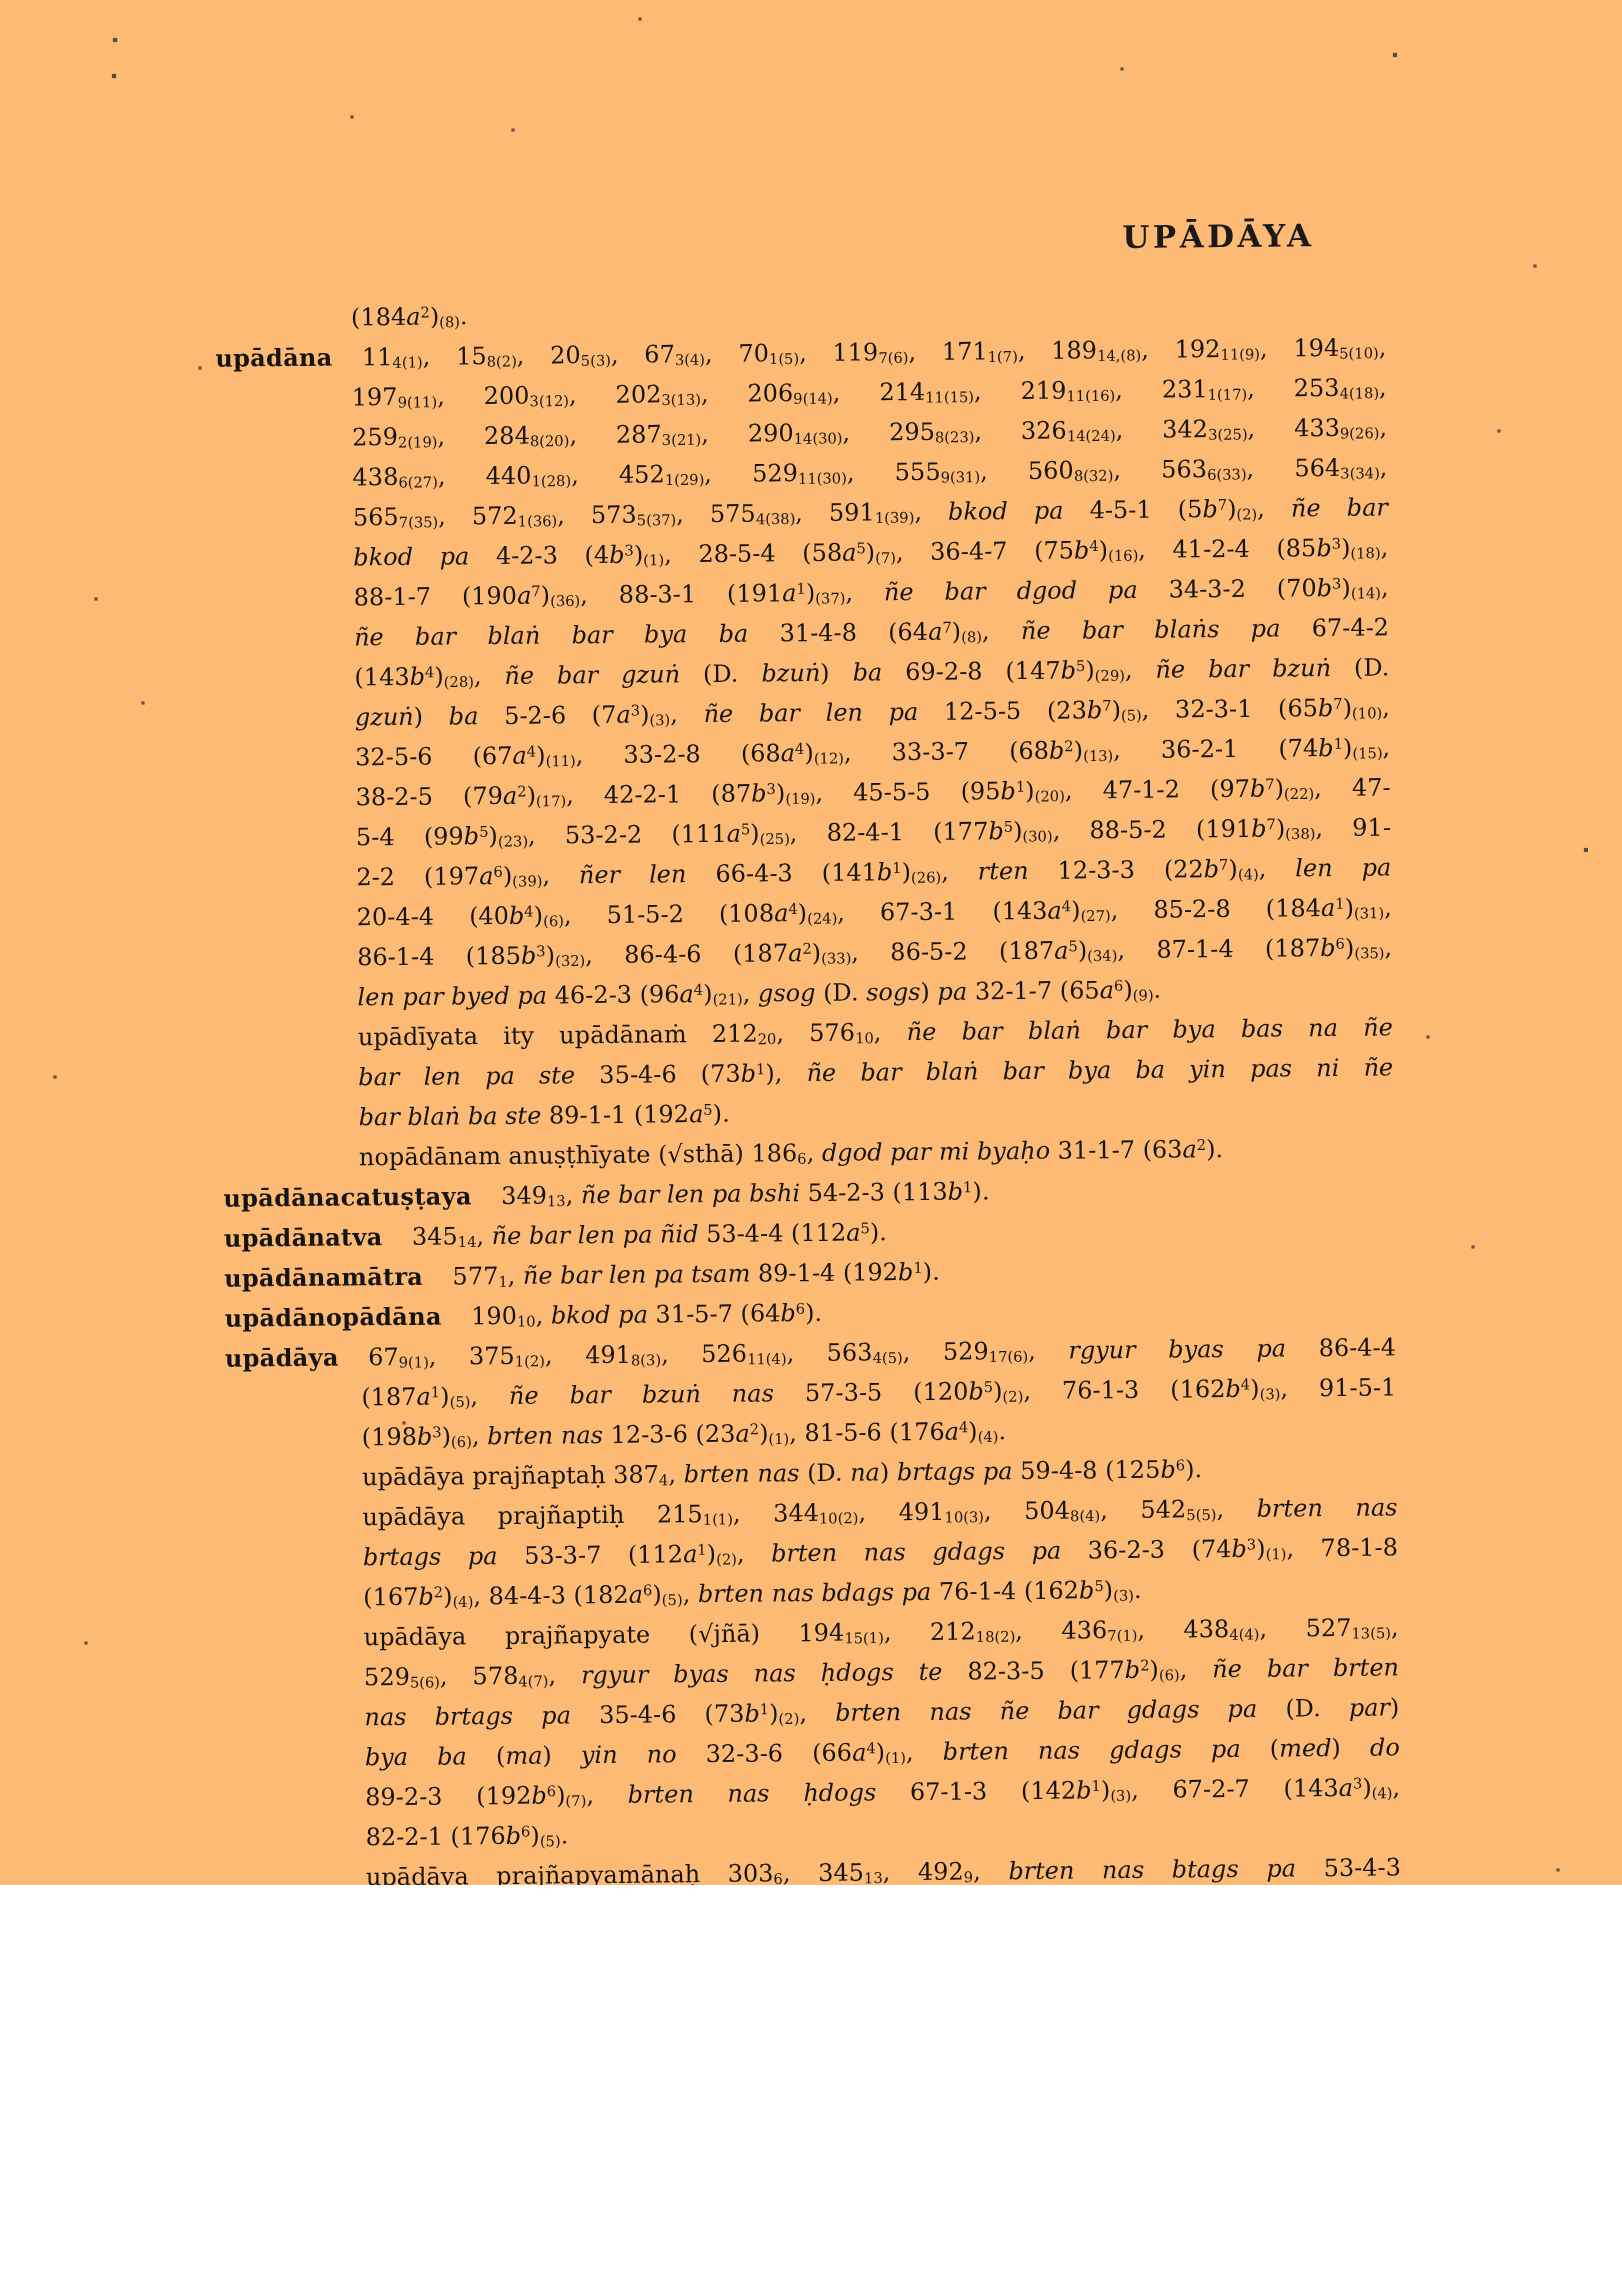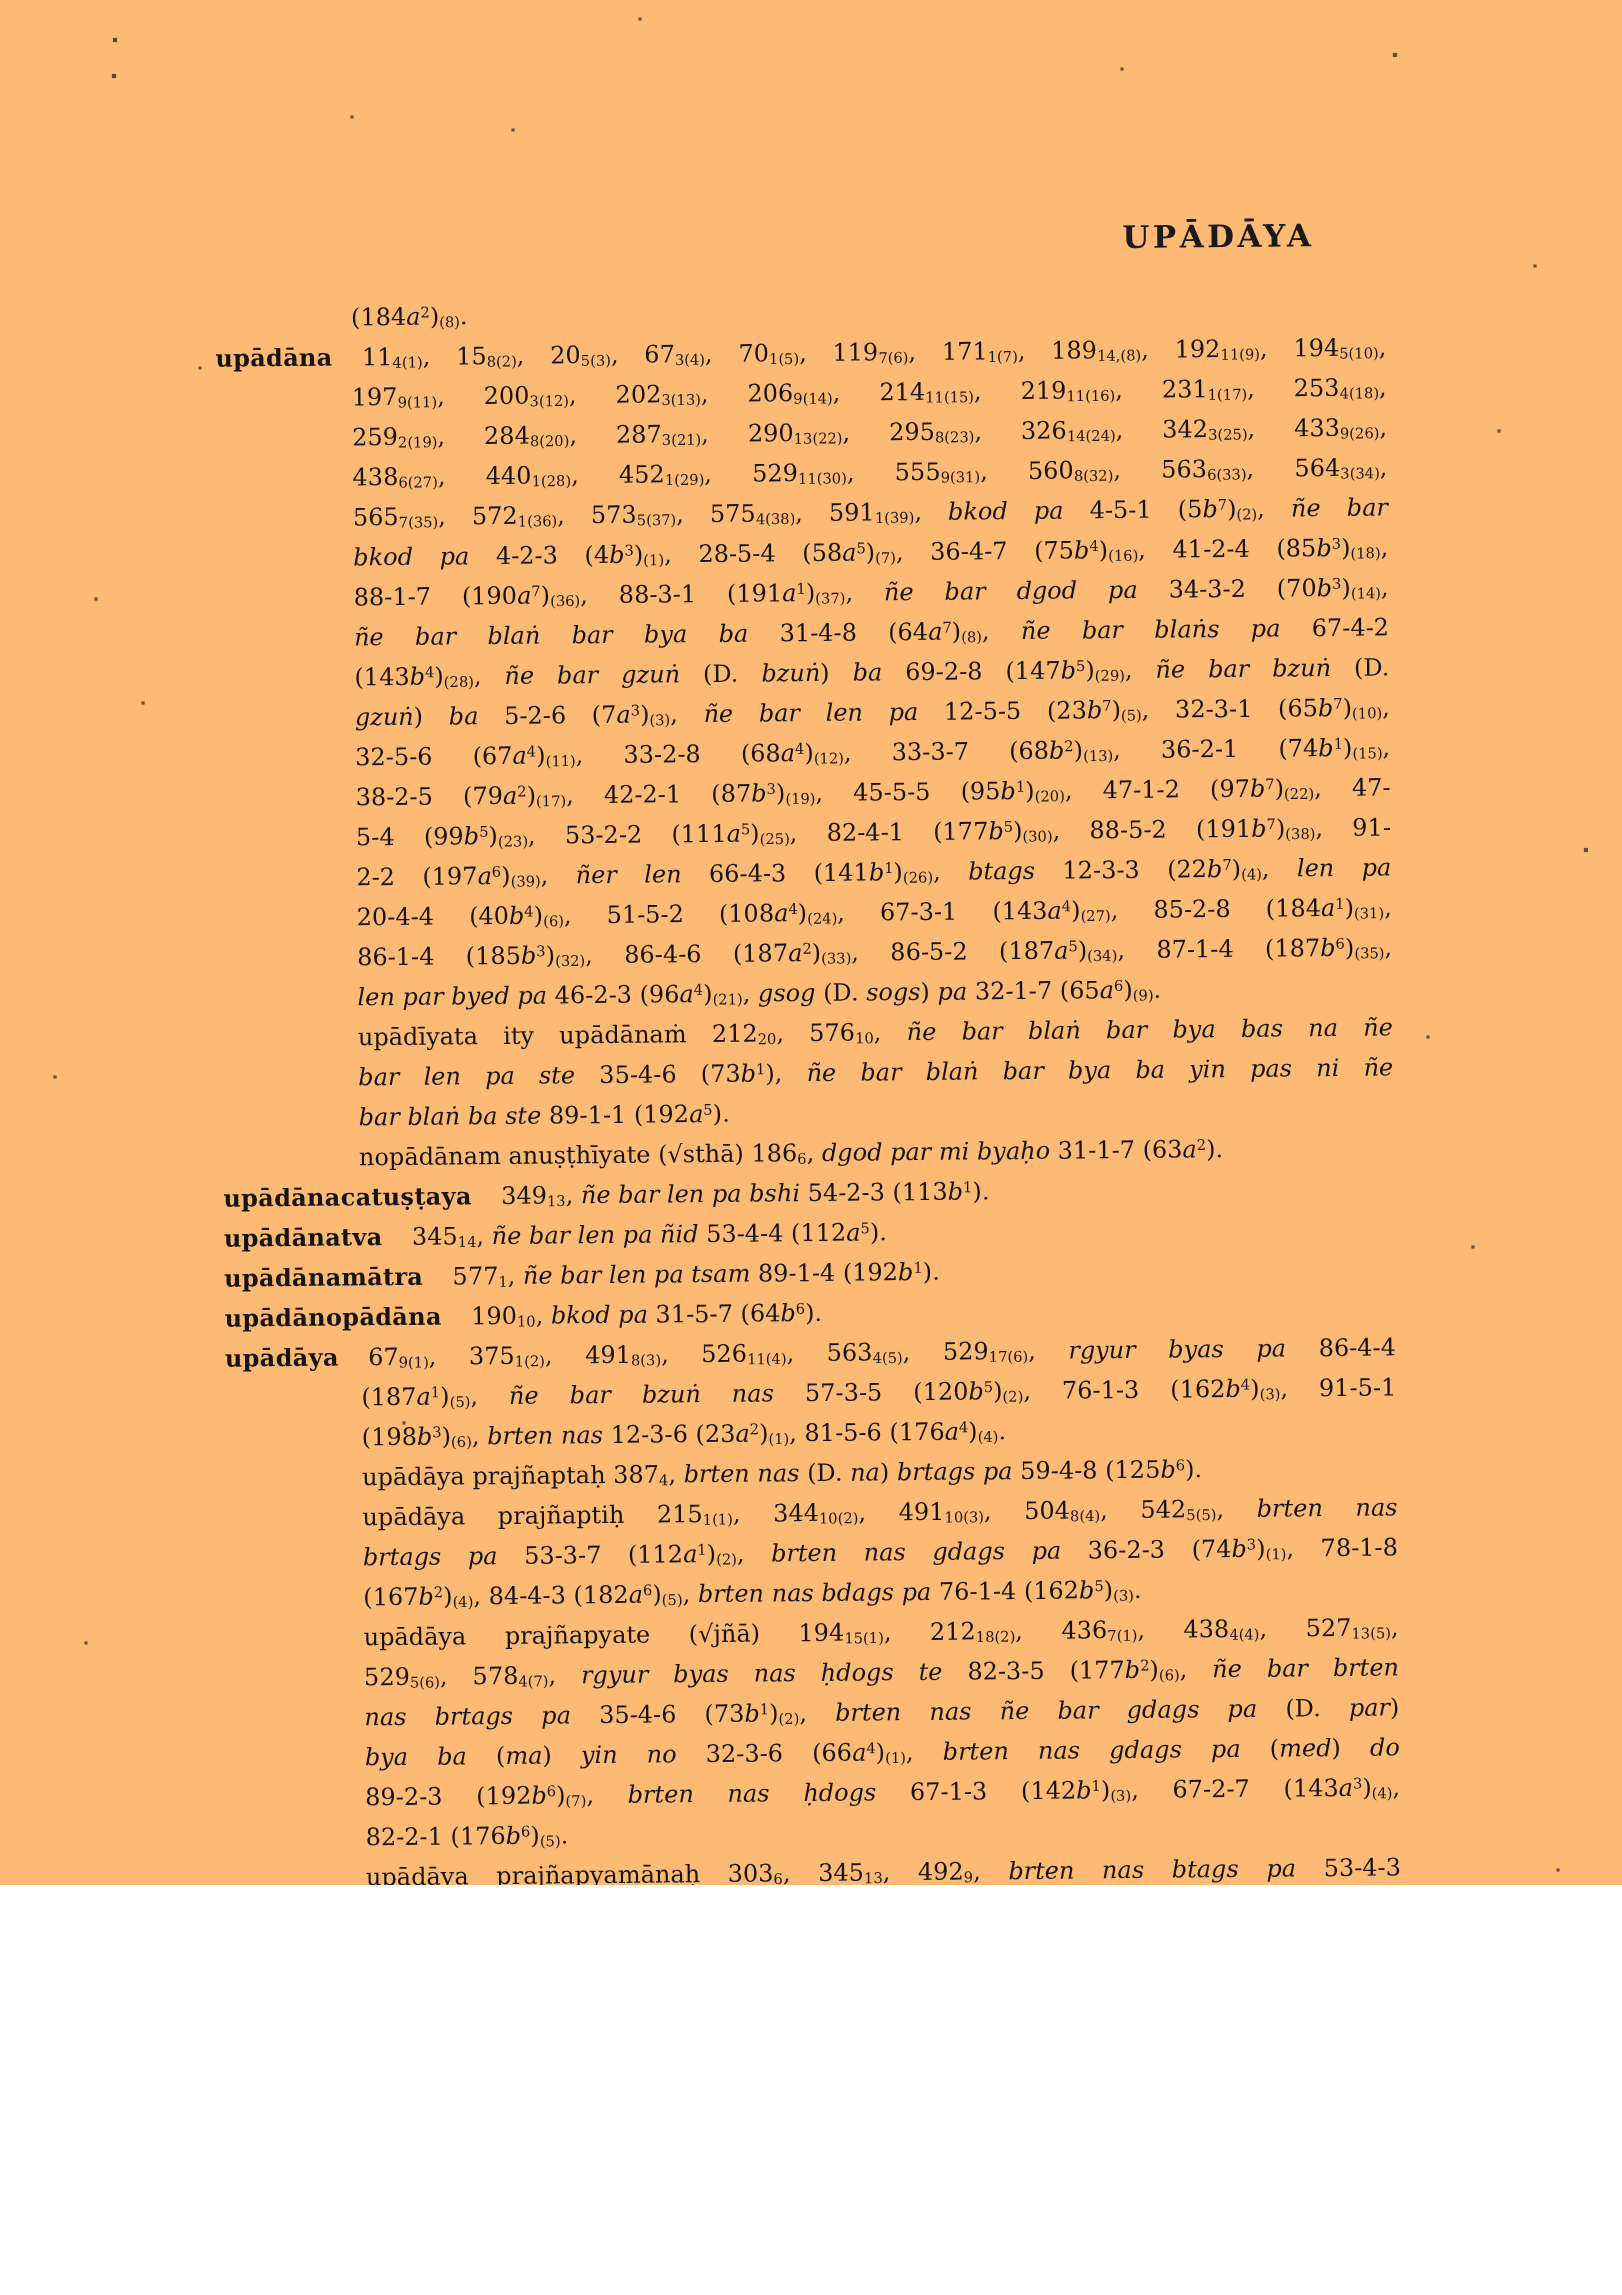--- a/index.html
+++ b/index.html
@@ -86,32 +86,32 @@
   <div class="scan">
     <div class="running-head">UPĀDĀYA</div>
 
     <div class="text-block">
         <div class="para">
           <div class="line left">(184<i>a</i><sup>2</sup>)<sub>(8)</sub>.</div>
         </div>
         <div class="para">
           <div class="line just first"><span class="head">upādāna</span>11<sub>4(1)</sub>, 15<sub>8(2)</sub>, 20<sub>5(3)</sub>, 67<sub>3(4)</sub>, 70<sub>1(5)</sub>, 119<sub>7(6)</sub>, 171<sub>1(7)</sub>, 189<sub>14,(8)</sub>, 192<sub>11(9)</sub>, 194<sub>5(10)</sub>,</div>
           <div class="line just">197<sub>9(11)</sub>, 200<sub>3(12)</sub>, 202<sub>3(13)</sub>, 206<sub>9(14)</sub>, 214<sub>11(15)</sub>, 219<sub>11(16)</sub>, 231<sub>1(17)</sub>, 253<sub>4(18)</sub>,</div>
-          <div class="line just">259<sub>2(19)</sub>, 284<sub>8(20)</sub>, 287<sub>3(21)</sub>, 290<sub>13(22)</sub>, 295<sub>8(23)</sub>, 326<sub>14(24)</sub>, 342<sub>3(25)</sub>, 433<sub>9(26)</sub>,</div>
+          <div class="line just">259<sub>2(19)</sub>, 284<sub>8(20)</sub>, 287<sub>3(21)</sub>, 290<sub>14(30)</sub>, 295<sub>8(23)</sub>, 326<sub>14(24)</sub>, 342<sub>3(25)</sub>, 433<sub>9(26)</sub>,</div>
           <div class="line just">438<sub>6(27)</sub>, 440<sub>1(28)</sub>, 452<sub>1(29)</sub>, 529<sub>11(30)</sub>, 555<sub>9(31)</sub>, 560<sub>8(32)</sub>, 563<sub>6(33)</sub>, 564<sub>3(34)</sub>,</div>
           <div class="line just">565<sub>7(35)</sub>, 572<sub>1(36)</sub>, 573<sub>5(37)</sub>, 575<sub>4(38)</sub>, 591<sub>1(39)</sub>, <i>bkod pa</i> 4-5-1 (5<i>b</i><sup>7</sup>)<sub>(2)</sub>, <i>ñe bar</i></div>
           <div class="line just"><i>bkod pa</i> 4-2-3 (4<i>b</i><sup>3</sup>)<sub>(1)</sub>, 28-5-4 (58<i>a</i><sup>5</sup>)<sub>(7)</sub>, 36-4-7 (75<i>b</i><sup>4</sup>)<sub>(16)</sub>, 41-2-4 (85<i>b</i><sup>3</sup>)<sub>(18)</sub>,</div>
           <div class="line just">88-1-7 (190<i>a</i><sup>7</sup>)<sub>(36)</sub>, 88-3-1 (191<i>a</i><sup>1</sup>)<sub>(37)</sub>, <i>ñe bar dgod pa</i> 34-3-2 (70<i>b</i><sup>3</sup>)<sub>(14)</sub>,</div>
           <div class="line just"><i>ñe bar blaṅ bar bya ba</i> 31-4-8 (64<i>a</i><sup>7</sup>)<sub>(8)</sub>, <i>ñe bar blaṅs pa</i> 67-4-2</div>
           <div class="line just">(143<i>b</i><sup>4</sup>)<sub>(28)</sub>, <i>ñe bar gzuṅ</i> (D. <i>bzuṅ</i>) <i>ba</i> 69-2-8 (147<i>b</i><sup>5</sup>)<sub>(29)</sub>, <i>ñe bar bzuṅ</i> (D.</div>
           <div class="line just"><i>gzuṅ</i>) <i>ba</i> 5-2-6 (7<i>a</i><sup>3</sup>)<sub>(3)</sub>, <i>ñe bar len pa</i> 12-5-5 (23<i>b</i><sup>7</sup>)<sub>(5)</sub>, 32-3-1 (65<i>b</i><sup>7</sup>)<sub>(10)</sub>,</div>
           <div class="line just">32-5-6 (67<i>a</i><sup>4</sup>)<sub>(11)</sub>, 33-2-8 (68<i>a</i><sup>4</sup>)<sub>(12)</sub>, 33-3-7 (68<i>b</i><sup>2</sup>)<sub>(13)</sub>, 36-2-1 (74<i>b</i><sup>1</sup>)<sub>(15)</sub>,</div>
           <div class="line just">38-2-5 (79<i>a</i><sup>2</sup>)<sub>(17)</sub>, 42-2-1 (87<i>b</i><sup>3</sup>)<sub>(19)</sub>, 45-5-5 (95<i>b</i><sup>1</sup>)<sub>(20)</sub>, 47-1-2 (97<i>b</i><sup>7</sup>)<sub>(22)</sub>, 47-</div>
           <div class="line just">5-4 (99<i>b</i><sup>5</sup>)<sub>(23)</sub>, 53-2-2 (111<i>a</i><sup>5</sup>)<sub>(25)</sub>, 82-4-1 (177<i>b</i><sup>5</sup>)<sub>(30)</sub>, 88-5-2 (191<i>b</i><sup>7</sup>)<sub>(38)</sub>, 91-</div>
-          <div class="line just">2-2 (197<i>a</i><sup>6</sup>)<sub>(39)</sub>, <i>ñer len</i> 66-4-3 (141<i>b</i><sup>1</sup>)<sub>(26)</sub>, <i>btags</i> 12-3-3 (22<i>b</i><sup>7</sup>)<sub>(4)</sub>, <i>len pa</i></div>
+          <div class="line just">2-2 (197<i>a</i><sup>6</sup>)<sub>(39)</sub>, <i>ñer len</i> 66-4-3 (141<i>b</i><sup>1</sup>)<sub>(26)</sub>, <i>rten</i> 12-3-3 (22<i>b</i><sup>7</sup>)<sub>(4)</sub>, <i>len pa</i></div>
           <div class="line just">20-4-4 (40<i>b</i><sup>4</sup>)<sub>(6)</sub>, 51-5-2 (108<i>a</i><sup>4</sup>)<sub>(24)</sub>, 67-3-1 (143<i>a</i><sup>4</sup>)<sub>(27)</sub>, 85-2-8 (184<i>a</i><sup>1</sup>)<sub>(31)</sub>,</div>
           <div class="line just">86-1-4 (185<i>b</i><sup>3</sup>)<sub>(32)</sub>, 86-4-6 (187<i>a</i><sup>2</sup>)<sub>(33)</sub>, 86-5-2 (187<i>a</i><sup>5</sup>)<sub>(34)</sub>, 87-1-4 (187<i>b</i><sup>6</sup>)<sub>(35)</sub>,</div>
           <div class="line left"><i>len par byed pa</i> 46-2-3 (96<i>a</i><sup>4</sup>)<sub>(21)</sub>, <i>gsog</i> (D. <i>sogs</i>) <i>pa</i> 32-1-7 (65<i>a</i><sup>6</sup>)<sub>(9)</sub>.</div>
         </div>
         <div class="para">
           <div class="line just">upādīyata ity upādānaṁ 212<sub>20</sub>, 576<sub>10</sub>, <i>ñe bar blaṅ bar bya bas na ñe</i></div>
           <div class="line just"><i>bar len pa ste</i> 35-4-6 (73<i>b</i><sup>1</sup>), <i>ñe bar blaṅ bar bya ba yin pas ni ñe</i></div>
           <div class="line left"><i>bar blaṅ ba ste</i> 89-1-1 (192<i>a</i><sup>5</sup>).</div>
         </div>
         <div class="para">

